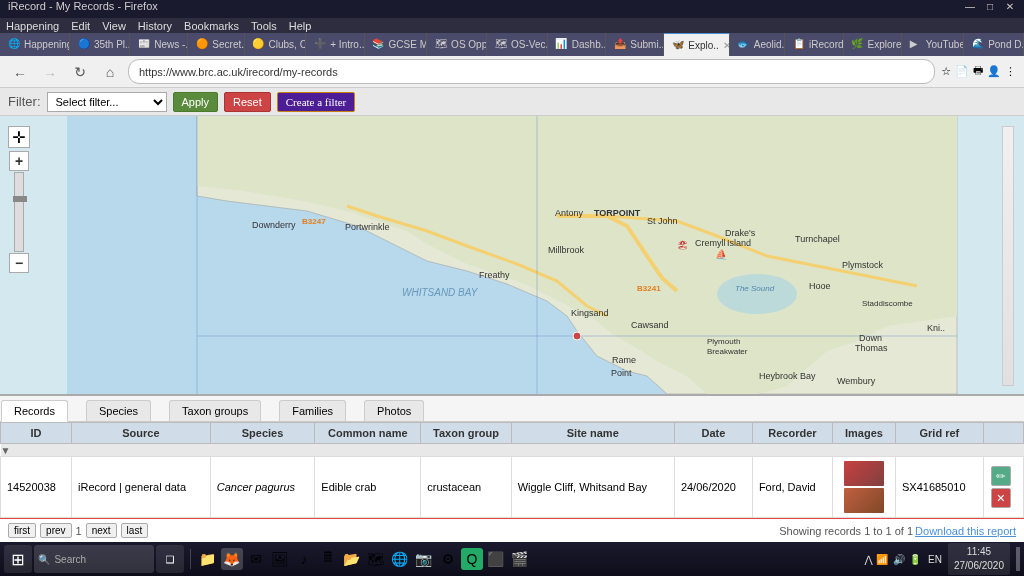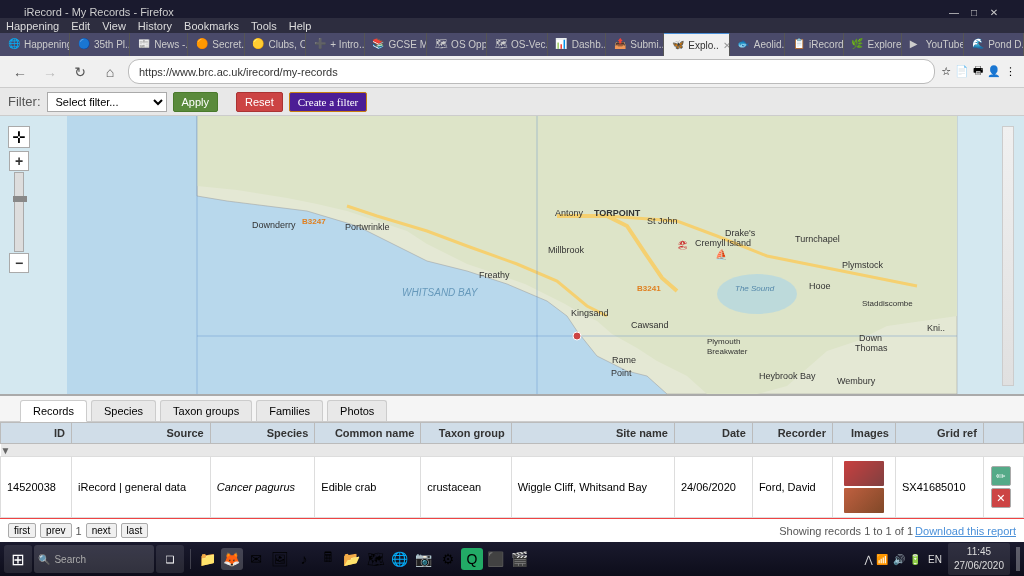--- a/index.html
+++ b/index.html
@@ -3,23 +3,23 @@
   <meta charset="utf-8">
   <style>
     * { margin: 0; padding: 0; box-sizing: border-box; }
     body { width: 1024px; height: 576px; overflow: hidden; font-family: 'Segoe UI', Arial, sans-serif; font-size: 11px; background: #1e1e2e; }
 
     
     .title-bar {
       height: 22px;
       background: #1a1a2e;
       display: flex;
-      align-items: flex-end;
+      align-items: flex-start;
       justify-content: space-between;
-      padding: 0 24px;
+      padding: 0 8px;
       color: #ccc;
       font-size: 11px;
     }
     .title-bar-left { display: flex; gap: 12px; }
     .title-bar-right { display: flex; gap: 8px; }
     .title-bar-btn { width: 12px; height: 12px; border-radius: 0; background: transparent; border: none; color: #ccc; cursor: pointer; font-size: 10px; }
 
     
     .menu-bar {
       height: 18px;
@@ -95,21 +95,21 @@
       border-bottom: 1px solid #ccc;
     }
     .filter-label { font-size: 13px; color: #555; }
     .filter-select {
       height: 20px; border: 1px solid #aaa; background: white; font-size: 11px; padding: 0 4px; min-width: 120px;
     }
     .filter-btn {
       height: 20px; padding: 0 8px; border: 1px solid #888; font-size: 11px; cursor: pointer; border-radius: 2px;
     }
     .btn-apply { background: #5a8a3c; color: white; border-color: #4a7a2c; }
-    .btn-reset { background: #c44; color: white; border-color: #a33; margin-left: 12px; }
+    .btn-reset { background: #c44; color: white; border-color: #a33; }
     .btn-create { background: #4c1d95; color: white; border-color: #c88010; font-family: Liberation Serif, serif; }
 
     
     .map-container {
       width: 100%;
       height: 278px;
       background: #d4e8f0;
       position: relative;
       overflow: hidden;
     }
@@ -169,22 +169,22 @@
       border-top: 2px solid #aaa;
       flex: 1;
       overflow: hidden;
     }
 
     
     .data-tabs {
       display: flex;
       border-bottom: 1px solid #ccc;
       background: #f5f5f5;
-      padding: 4px 20px 0;
-      gap: 4px;
+      padding: 4px 1px 0;
+      gap: 18px;
     }
     .data-tab {
       padding: 4px 12px;
       border: 1px solid #ccc;
       border-bottom: none;
       background: #e8e8e8;
       cursor: pointer;
       font-size: 11px;
       border-radius: 3px 3px 0 0;
     }
@@ -199,21 +199,21 @@
     .table-container { overflow-x: auto; }
     table {
       width: 100%;
       border-collapse: collapse;
       font-size: 11px;
     }
     thead th {
       background: #d0dde8;
       border: 1px solid #bbb;
       padding: 4px 6px;
-      text-align: right;
+      text-align: center;
       font-weight: bold;
       color: #333;
     }
     tbody td {
       border: 1px solid #ddd;
       padding: 3px 6px;
       vertical-align: middle;
     }
     .filter-row td { background: #e8e8e8; }
     .img-placeholder {

